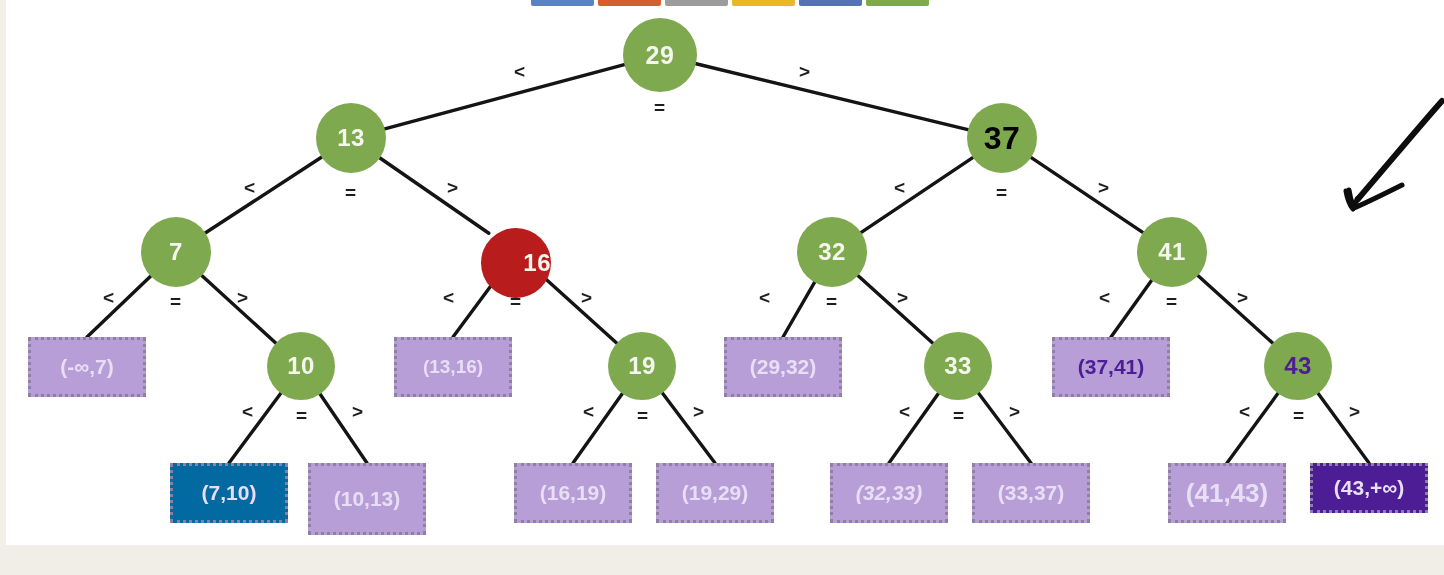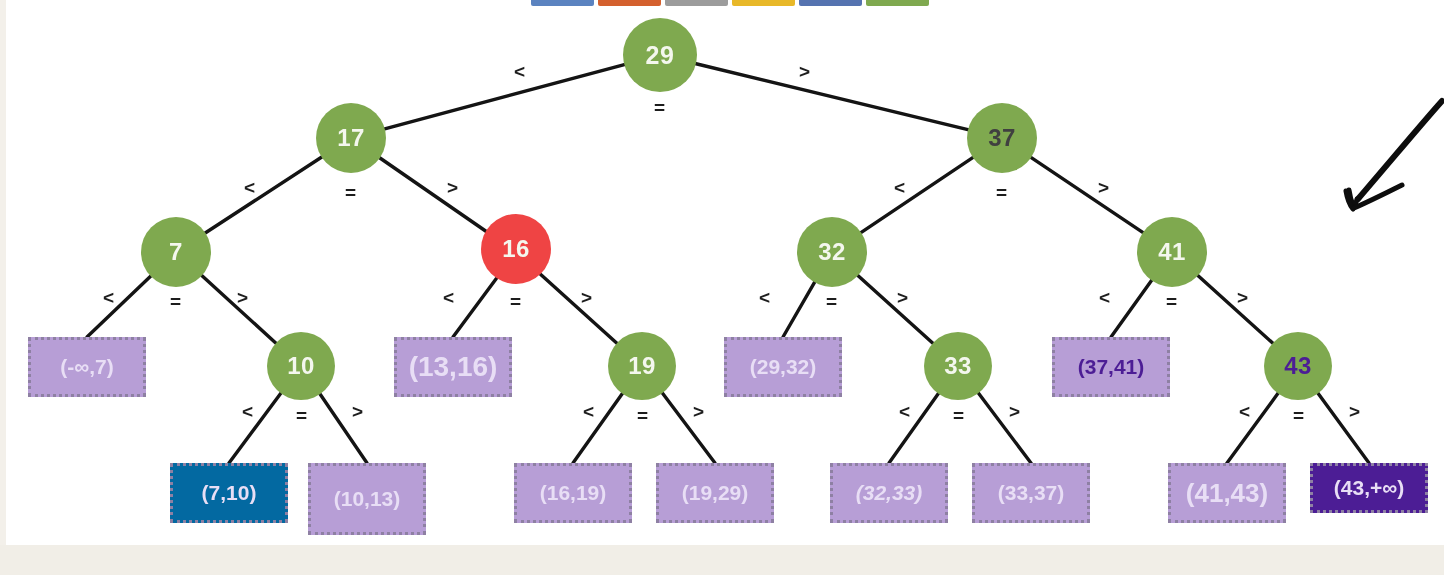--- a/index.html
+++ b/index.html
@@ -97,29 +97,29 @@
         <line x1="1273.099451684049" y1="391.8218758682711" x2="1221" y2="463" stroke="#141414" stroke-width="3.4" stroke-linecap="round"></line>
         <line x1="1310.900548315951" y1="391.8218758682711" x2="1363" y2="463" stroke="#141414" stroke-width="3.4" stroke-linecap="round"></line>
       </g>
   </svg>
 
   <div id="nodes-layer">
       <div class="node" style="left: 617px; top: 18px; height: 74px; width: 74px; background: rgb(127, 169, 79); color: rgb(244, 247, 238); font-size: 25px;">
         <span>29</span>
       </div>
       <div class="node" style="left: 310px; top: 103px; height: 70px; width: 70px; background: rgb(127, 169, 79); color: rgb(244, 247, 238); font-size: 24px;">
-        <span>17</span>
-      </div>
-      <div class="node" style="left: 961px; top: 103px; height: 70px; width: 70px; background: rgb(127, 169, 79); color: #404040; font-size: 24px;">
+        <span>13</span>
+      </div>
+      <div class="node" style="left: 961px; top: 103px; height: 70px; width: 70px; background: rgb(127, 169, 79); color: #000000; font-size: 32px;">
         <span>37</span>
       </div>
       <div class="node" style="left: 135px; top: 217px; height: 70px; width: 70px; background: rgb(127, 169, 79); color: rgb(244, 247, 238); font-size: 24px;">
         <span>7</span>
       </div>
-      <div class="node" style="left: 475px; top: 214px; height: 70px; width: 70px; background: #ef4444; color: rgb(244, 247, 238); font-size: 24px;">
+      <div class="node" style="left: 475px; top: 228px; height: 70px; width: 70px; background: #b91c1c; color: rgb(244, 247, 238); font-size: 24px; justify-content: flex-end;">
         <span>16</span>
       </div>
       <div class="node" style="left: 791px; top: 217px; height: 70px; width: 70px; background: rgb(127, 169, 79); color: rgb(244, 247, 238); font-size: 24px;">
         <span>32</span>
       </div>
       <div class="node" style="left: 1131px; top: 217px; height: 70px; width: 70px; background: rgb(127, 169, 79); color: rgb(244, 247, 238); font-size: 24px;">
         <span>41</span>
       </div>
       <div class="node" style="left: 261px; top: 332px; height: 68px; width: 68px; background: rgb(127, 169, 79); color: rgb(244, 247, 238); font-size: 24px;">
         <span>10</span>
@@ -131,21 +131,21 @@
         <span>33</span>
       </div>
       <div class="node" style="left: 1258px; top: 332px; height: 68px; width: 68px; background: rgb(127, 169, 79); color: #4c1d95; font-size: 24px;">
         <span>43</span>
       </div>
     </div>
   <div id="leaves-layer">
       <div class="leaf" style="left: 22px; top: 337px; width: 118px; height: 60px; background: rgb(183, 158, 214); border-color: rgb(142, 128, 163); color: rgb(232, 222, 245); font-size: 21px;">
         <span>(-∞,7)</span>
       </div>
-      <div class="leaf" style="left: 388px; top: 337px; width: 118px; height: 60px; background: rgb(183, 158, 214); border-color: rgb(142, 128, 163); color: rgb(232, 222, 245); font-size: 28px;">
+      <div class="leaf" style="left: 388px; top: 337px; width: 118px; height: 60px; background: rgb(183, 158, 214); border-color: rgb(142, 128, 163); color: rgb(232, 222, 245); font-size: 19px;">
         <span>(13,16)</span>
       </div>
       <div class="leaf" style="left: 718px; top: 337px; width: 118px; height: 60px; background: rgb(183, 158, 214); border-color: rgb(142, 128, 163); color: rgb(232, 222, 245); font-size: 21px;">
         <span>(29,32)</span>
       </div>
       <div class="leaf" style="left: 1046px; top: 337px; width: 118px; height: 60px; background: rgb(183, 158, 214); border-color: rgb(142, 128, 163); color: #4c1d95; font-size: 21px;">
         <span>(37,41)</span>
       </div>
       <div class="leaf" style="left: 164px; top: 463px; width: 118px; height: 60px; background: #0369a1; border-color: rgb(142, 128, 163); color: rgb(232, 222, 245); font-size: 21px;">
         <span>(7,10)</span>

